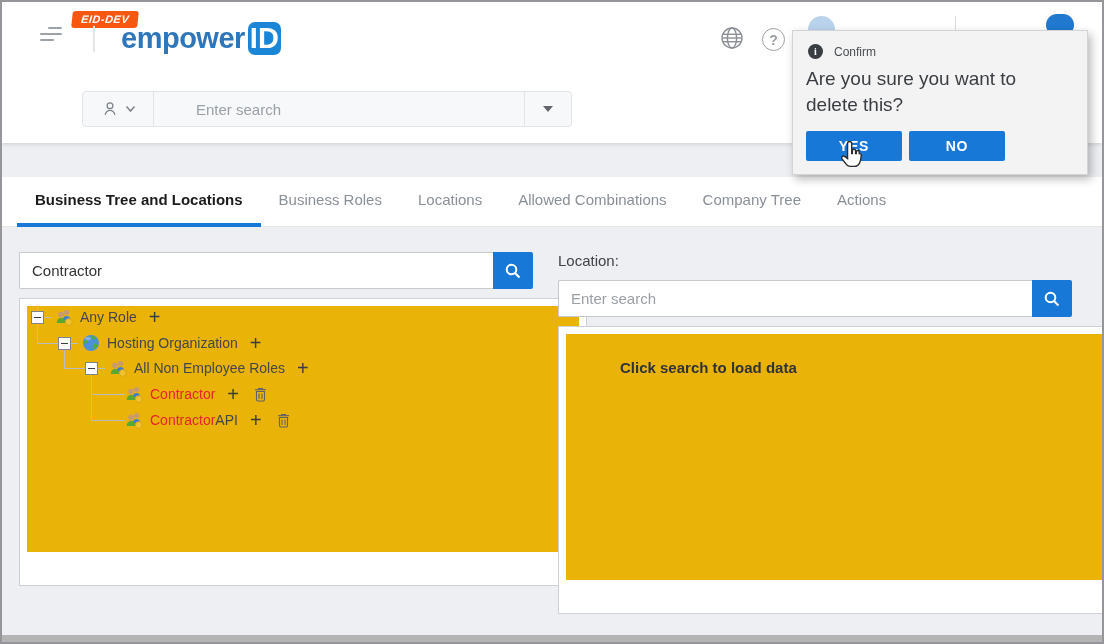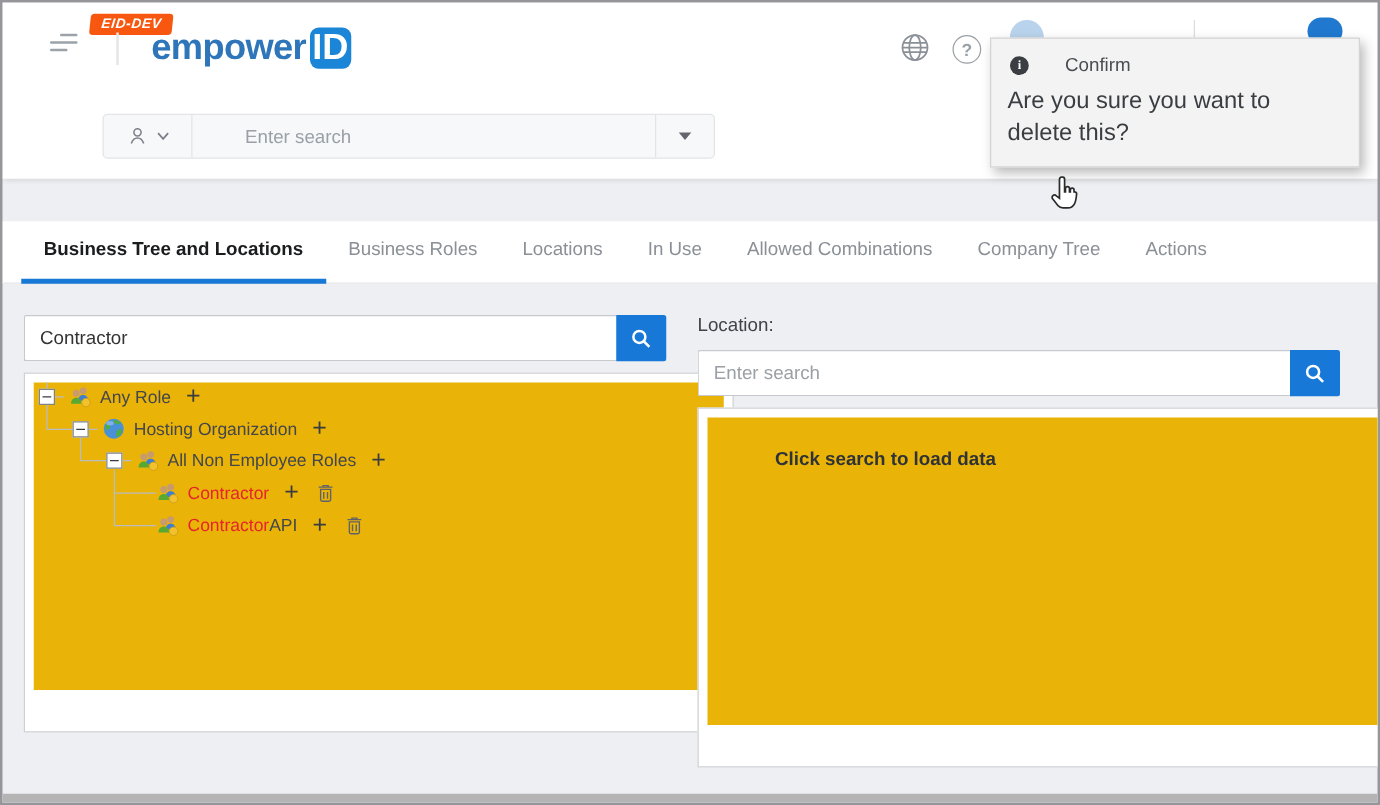--- a/index.html
+++ b/index.html
@@ -97,21 +97,21 @@
     position:absolute; left:790px; top:28px; width:296px; z-index:50;
     background:#f3f3f3; border:1px solid #d4d4d4; box-shadow:3px 4px 9px rgba(0,0,0,.28);
     padding:13px 13px 13px;
   }
   .dlg-head { display:flex; align-items:center; padding-left:2px; }
   .info-icon {
     width:15px; height:15px; border-radius:50%; background:#3a3e42; color:#fff;
     font-size:10px; font-weight:bold; font-family:"Liberation Serif",serif;
     display:flex; align-items:center; justify-content:center; flex:none;
   }
-  .dlg-title { margin-left:29px; font-size:15px; color:#4a4e52; }
+  .dlg-title { margin-left:11px; font-size:12px; color:#4a4e52; }
   .dlg-msg { margin-top:7px; font-size:19px; color:#3a3e42; line-height:26px; width:250px; }
   .dlg-btns { display:flex; gap:7px; margin-top:13px; }
   .dlg-btn {
     width:96px; height:30px; background:#1878d8; color:#fff; border:none; border-radius:2px;
     font-size:14px; font-weight:bold; letter-spacing:.8px; cursor:pointer; font-family:"Liberation Sans",sans-serif;
   }
   .cursor-hand { position:absolute; left:44px; top:110px; z-index:55; }
   
   .bottom-bar { position:absolute; left:0; bottom:0; width:1100px; height:7px; background:#b4b4b4; }
 </style>
@@ -164,21 +164,20 @@
       <div class="sb-caret">
         <div class="caret-down"></div>
       </div>
     </div>
   </div>
 
   <div class="tabstrip">
     <div class="tab active">Business Tree and Locations</div>
     <div class="tab">Business Roles</div>
     <div class="tab">Locations</div>
-    <div class="tab">In Use</div>
     <div class="tab">Allowed Combinations</div>
     <div class="tab">Company Tree</div>
     <div class="tab">Actions</div>
   </div>
 
   <div class="panel left">
     <div class="search-row">
       <input type="text" value="Contractor" style="">
       <button class="search-btn">
         <svg width="18" height="18" viewBox="0 0 18 18" fill="none" stroke="#fff" stroke-width="2">
@@ -306,20 +305,24 @@
       <div class="resize-handle"></div>
     </div>
   </div>
 
   <div class="dialog">
     <div class="dlg-head">
       <div class="info-icon">i</div>
       <div class="dlg-title">Confirm</div>
     </div>
     <div class="dlg-msg">Are you sure you want to delete this?</div>
+    <div class="dlg-btns">
+      <button class="dlg-btn">YES</button>
+      <button class="dlg-btn">NO</button>
+    </div>
     <div class="cursor-hand">
       <svg width="28" height="32" viewBox="0 0 24 28">
         <path d="M9 2.2c0-1 .8-1.8 1.8-1.8s1.8.8 1.8 1.8V11h.6V8.6c0-.8.7-1.4 1.4-1.4s1.4.6 1.4 1.4V11h.6V9.6c0-.7.6-1.3 1.3-1.3s1.3.6 1.3 1.3V11h.5c.8 0 1.4.6 1.3 1.4 0 0-.4 4.8-1.5 6.9-.9 1.7-2.2 2.9-4.7 2.9h-3.3c-1.4 0-2.7-.6-3.6-1.7l-3.7-4.7c-.6-.7-.4-1.8.3-2.3.7-.5 1.7-.4 2.3.2L9 15.4z" fill="#fff" stroke="#2b2b2b" stroke-width="1.2"></path>
       </svg>
     </div>
   </div>
 
   <div class="bottom-bar"></div>
 </div>
 

